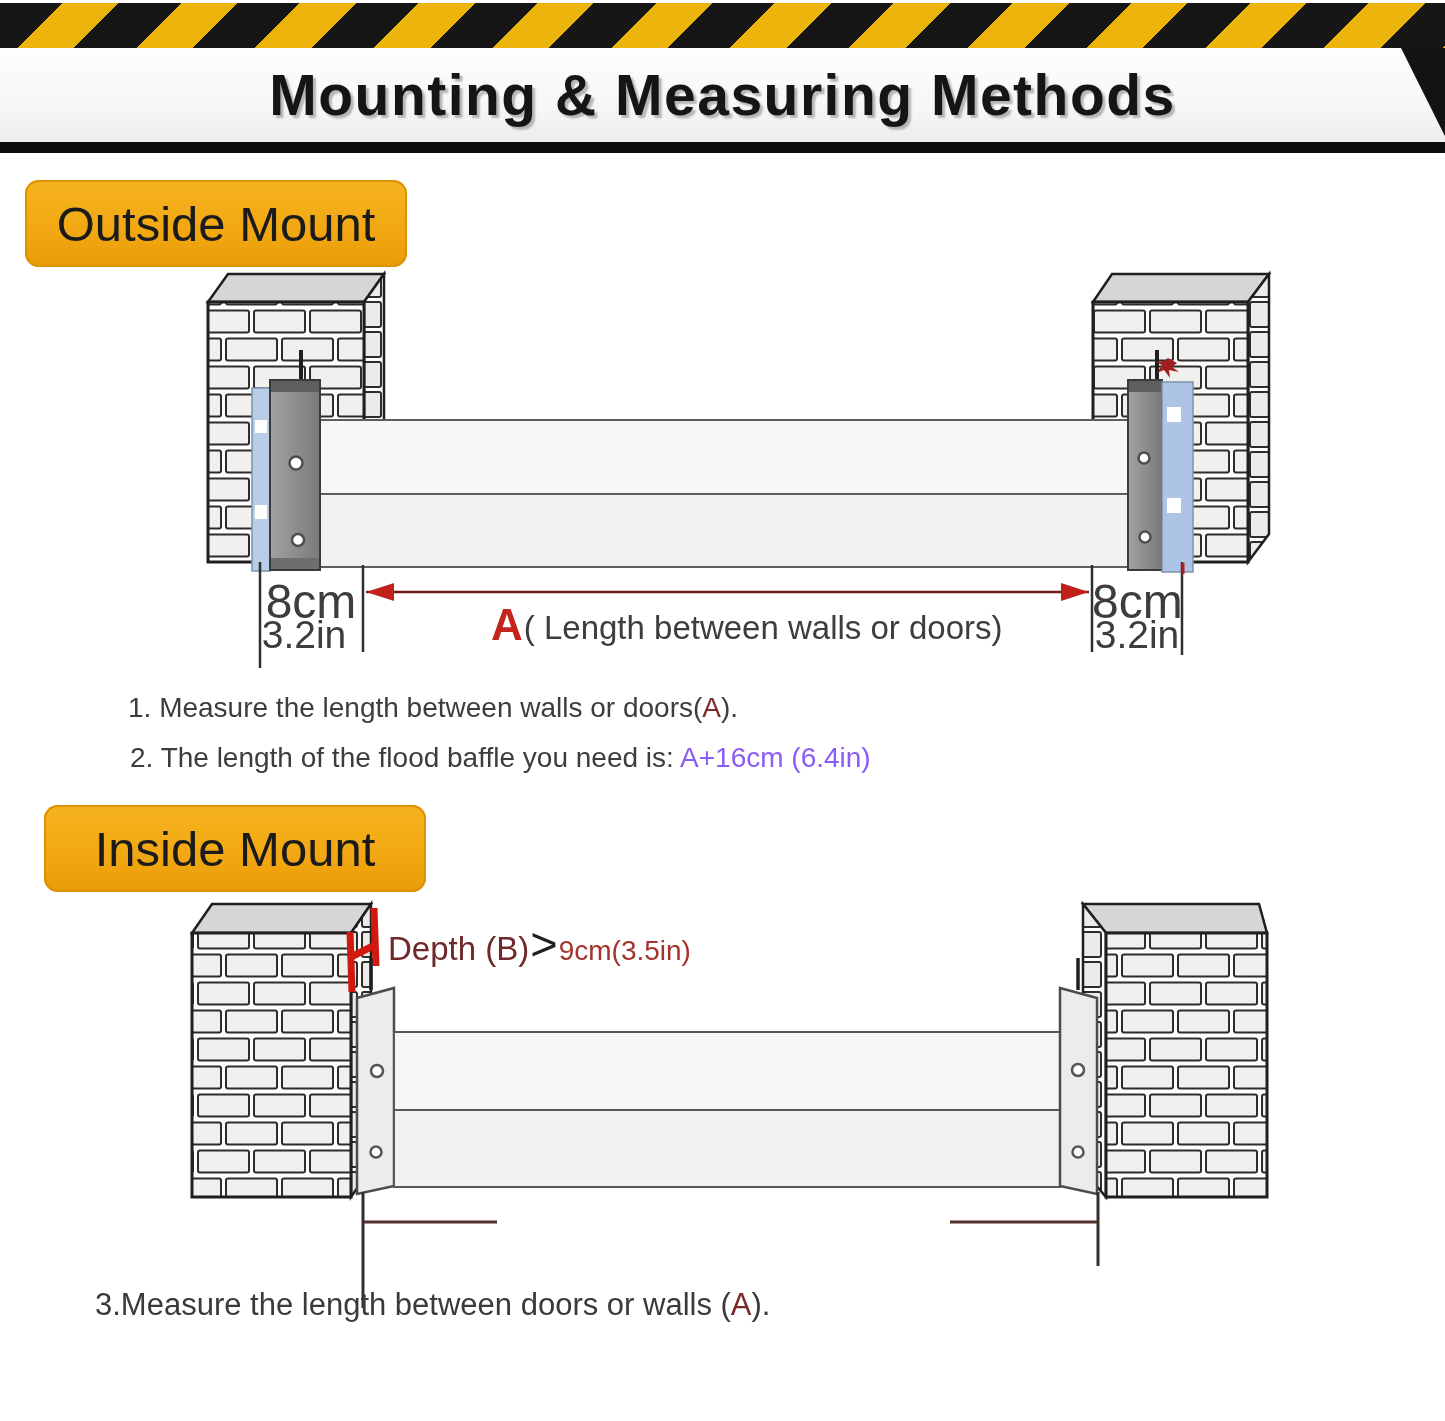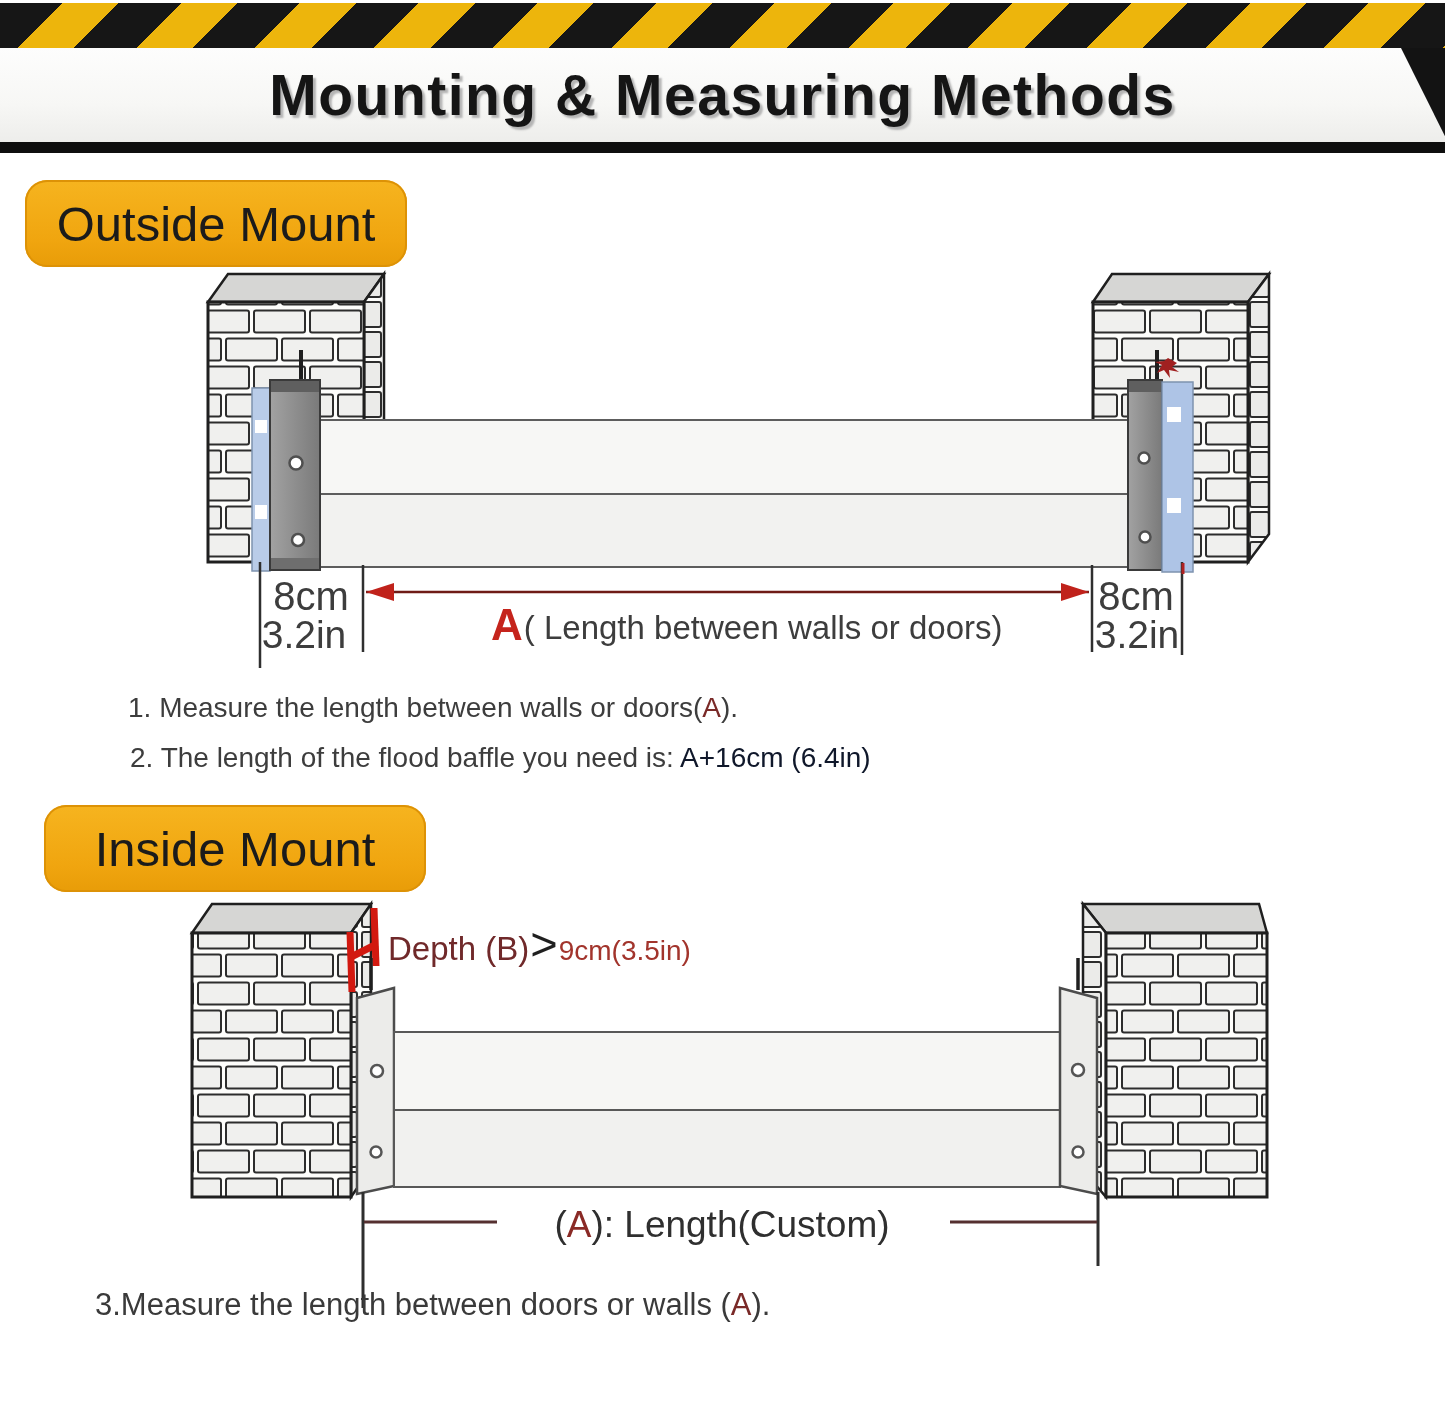--- a/index.html
+++ b/index.html
@@ -28,43 +28,43 @@
     position:absolute;right:0;top:48px;width:44px;height:92px;background:#131313;
     clip-path:polygon(0 0,100% 0,100% 96%);
   }
   .black-bar{
     position:absolute;left:0;top:142px;width:1445px;height:11px;background:#0e0e0e;
   }
   
   .pill{
     position:absolute;left:25px;width:382px;height:87px;
     background:linear-gradient(180deg,#f6b41f 0%,#f0a50f 70%,#e89c08 100%);
-    border-radius:22px;box-shadow:inset 0 0 0 2px #dd9206;
+    border-radius:14px;box-shadow:inset 0 0 0 2px #dd9206;
     display:flex;align-items:center;justify-content:center;
     font-size:49px;color:#1b1b1b;
   }
   .pill.outside{top:180px;}
   .pill.inside{top:805px;margin-left:19px;}
   
   .svg1{position:absolute;left:140px;top:268px;width:1160px;height:410px;}
   .svg2{position:absolute;left:140px;top:895px;width:1180px;height:425px;}
   
   .t{position:absolute;color:#3d3d3d;white-space:nowrap;}
-  .dim{font-size:40px;text-align:center;}
+  .dim{font-size:48px;text-align:center;}
   .d1-lcm{left:258px;top:574px;width:106px;}
   .d1-lin{left:248px;top:613px;width:112px;font-size:39px;}
   .d1-rcm{left:1092px;top:574px;width:88px;}
   .d1-rin{left:1092px;top:613px;width:90px;font-size:39px;}
   .span-label{left:491px;top:603px;display:flex;align-items:flex-end;}
   .span-label .bigA{font-size:44px;font-weight:700;color:#c5241c;line-height:1;margin-right:1px;}
   .span-label .rest{font-size:33px;color:#3d3d3d;line-height:1.15;}
   .steps-out{font-size:28px;}
   .so1{left:128px;top:692px;}
   .so2{left:130px;top:742px;}
-  .mred{color:#0f172a;}
+  .mred{color:#8b5cf6;}
   .dred{color:#7a2a28;}
   .depth-label{left:388px;top:916px;display:flex;align-items:baseline;}
   .depth-label .dl{font-size:33px;color:#70292a;}
   .depth-label .gt{font-size:47px;color:#1f1f1f;font-weight:400;margin:0 1px;}
   .depth-label .dv{font-size:28px;color:#a2342c;}
   .dim2-label{left:538px;top:1204px;width:368px;text-align:center;font-size:37px;color:#2f2f2f;}
   .dim2-label .a{color:#8a2a26;}
   .steps-in{font-size:31px;color:#3a3a3a;}
   .si1{left:95px;top:1287px;}
   .si2{left:100px;top:1344px;letter-spacing:-0.3px;}
@@ -243,21 +243,18 @@
       <line x1="950" y1="1222" x2="1097" y2="1222" stroke="#553030" stroke-width="3"></line>
     </g>
   </svg>
 
   <div class="t depth-label">
     <span class="dl">Depth (B) </span>
     <span class="gt">&gt;</span>
     <span class="dv">9cm(3.5in)</span>
   </div>
 
-  <div class="t dim2-label">
-    <span>(</span><span class="a">A</span><span>): Length(Custom)</span>
-  </div>
 
   <div class="t steps-in si1">
     <span>3.Measure the length between doors or walls (</span><span class="dred">A</span><span>).</span>
   </div>
 
 </div>
 
 </body></html>

